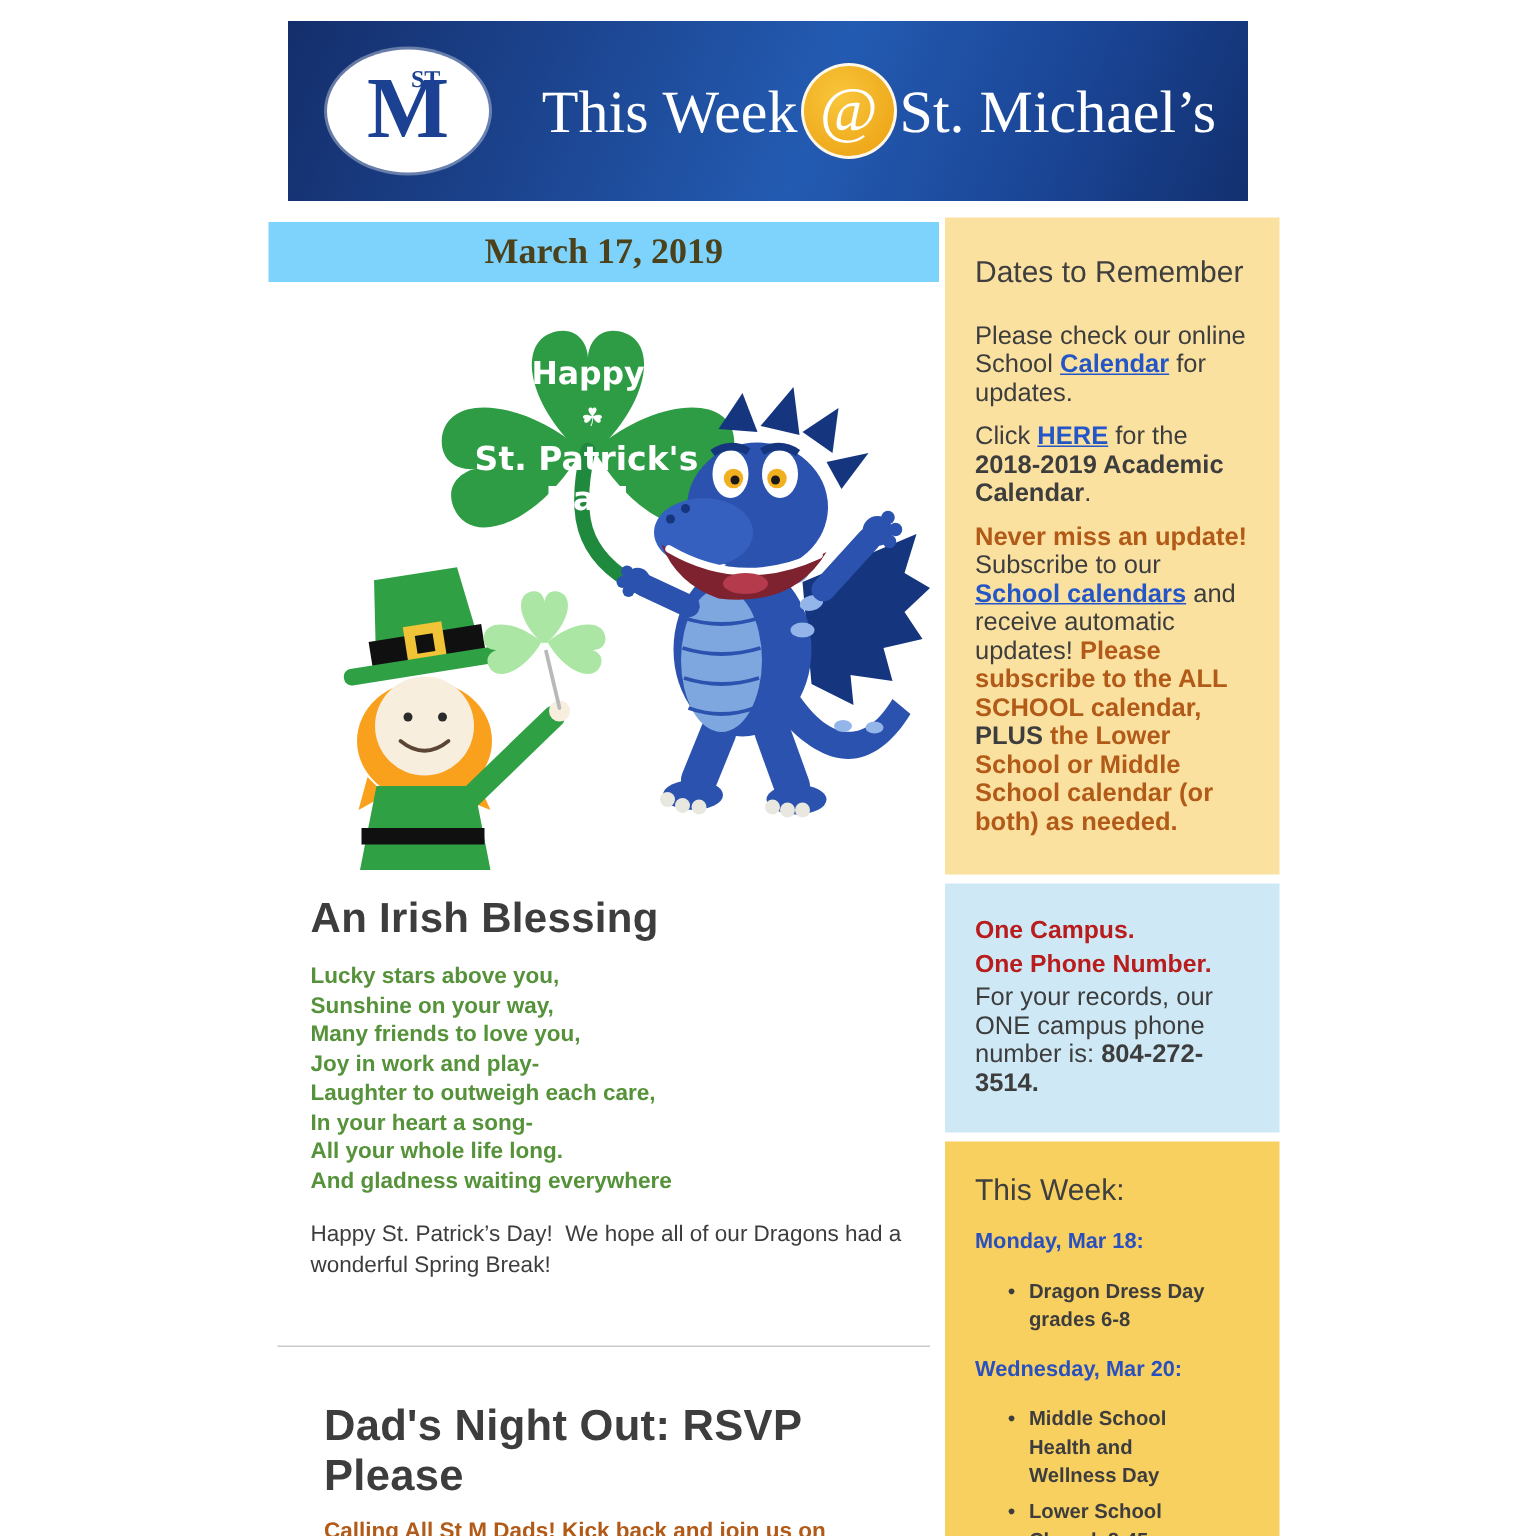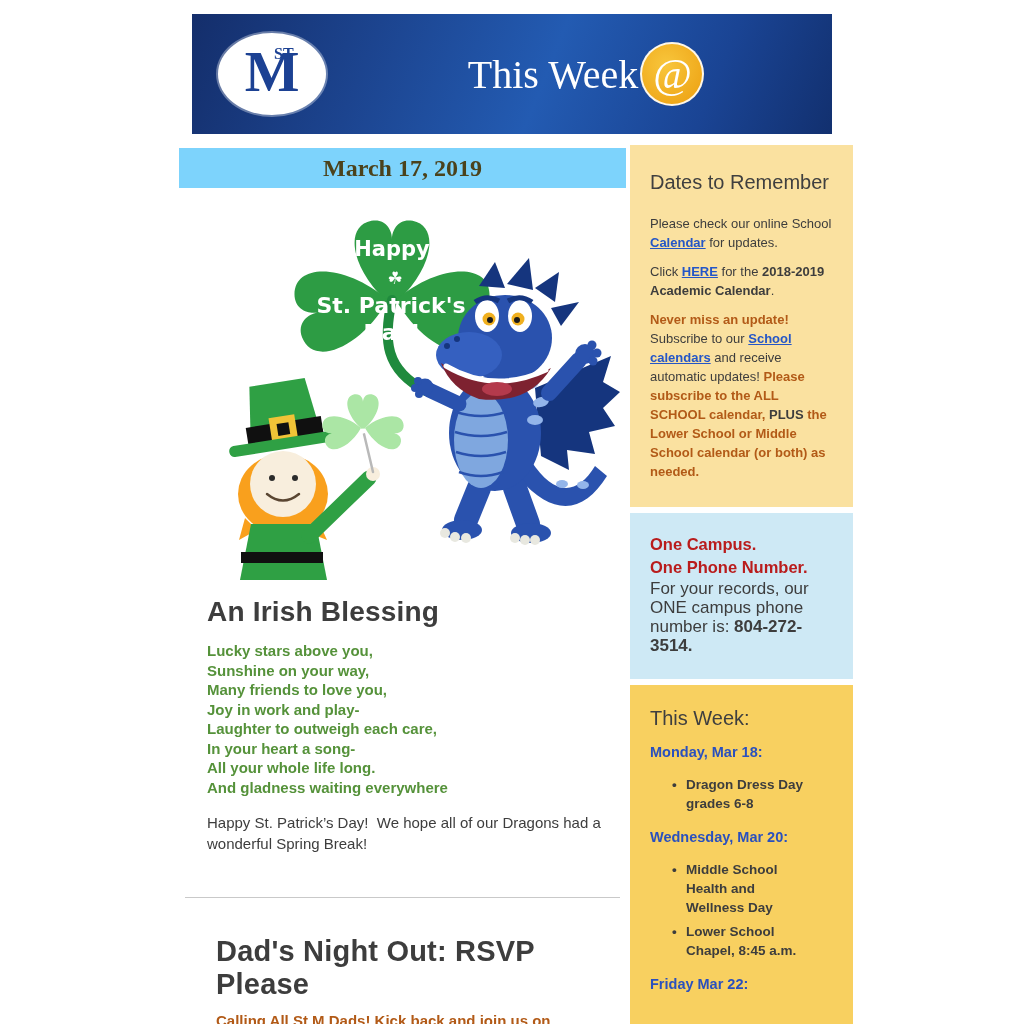--- a/index.html
+++ b/index.html
@@ -62,21 +62,21 @@
   .dads .section-title { font-size:29px; }
   .dads-highlight { margin-top:10px; font-size:15px; font-weight:bold; color:#b25a17; line-height:20px; }
 
   
   .sidebar { position:absolute; left:630px; top:145px; width:223px; }
   .side-section { width:223px; }
   .side-yellow-pale { background:#fae1a0; padding:18px 20px 26px 20px; }
   .side-blue { background:#cee9f5; padding:20px 20px 24px 20px; margin-top:6px; }
   .side-yellow { background:#f8d060; padding:14px 20px 40px 20px; margin-top:6px; min-height:346px; }
   .side-h1 { font-size:20px; color:#3f3f3f; line-height:39px; font-weight:normal; margin-bottom:12px; }
-  .side-p { font-size:13px; line-height:19px; color:#3d3d3d; margin-top:10px; }
+  .side-p { font-size:17px; line-height:19px; color:#3d3d3d; margin-top:10px; }
   .side-p:first-of-type { margin-top:0; }
   a.side-link { color:#2456c7; font-weight:bold; text-decoration:underline; }
   .txt-orange { color:#b25a17; font-weight:bold; }
   .txt-bold { font-weight:bold; color:#3d3d3d; }
   .campus-title { font-size:16.5px; font-weight:bold; color:#b91c1c; line-height:23px; }
   .campus-body { font-size:17px; line-height:19px; color:#3d3d3d; }
   .week-day { font-size:14.5px; font-weight:bold; color:#2a50be; margin-top:16px; }
   .week-list { margin-top:15px; }
   .week-item { display:flex; margin-top:5px; }
   .week-item:first-child { margin-top:0; }
@@ -89,20 +89,21 @@
 <div class="page">
 
   <div class="header">
     <div class="logo-oval">
       <span class="logo-m">M</span>
       <span class="logo-st">ST</span>
     </div>
     <div class="header-title">
       <span>This Week</span>
       <span class="at-circle">@</span>
+      <span>St. Michael’s</span>
     </div>
   </div>
 
   <div class="main-col">
     <div class="date-banner">
       <span>March 17, 2019</span>
     </div>
 
     <div class="illustration">
       <svg width="447" height="392" viewBox="0 0 447 392">

